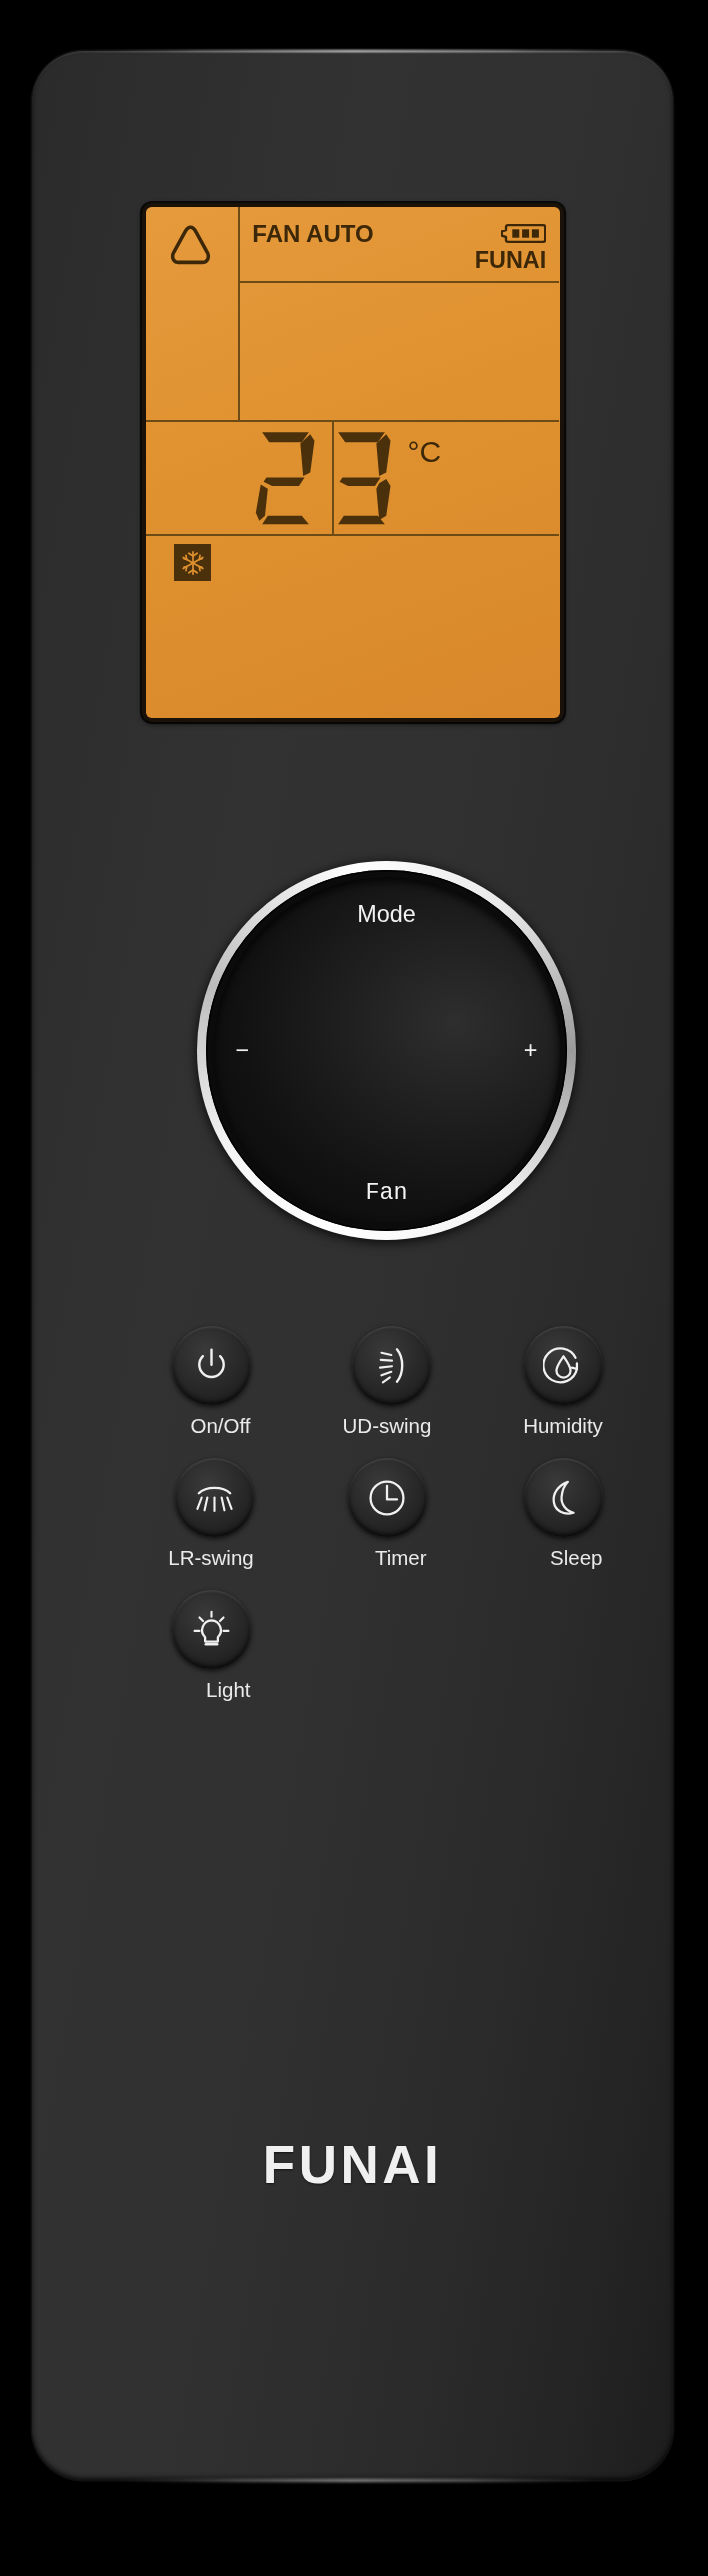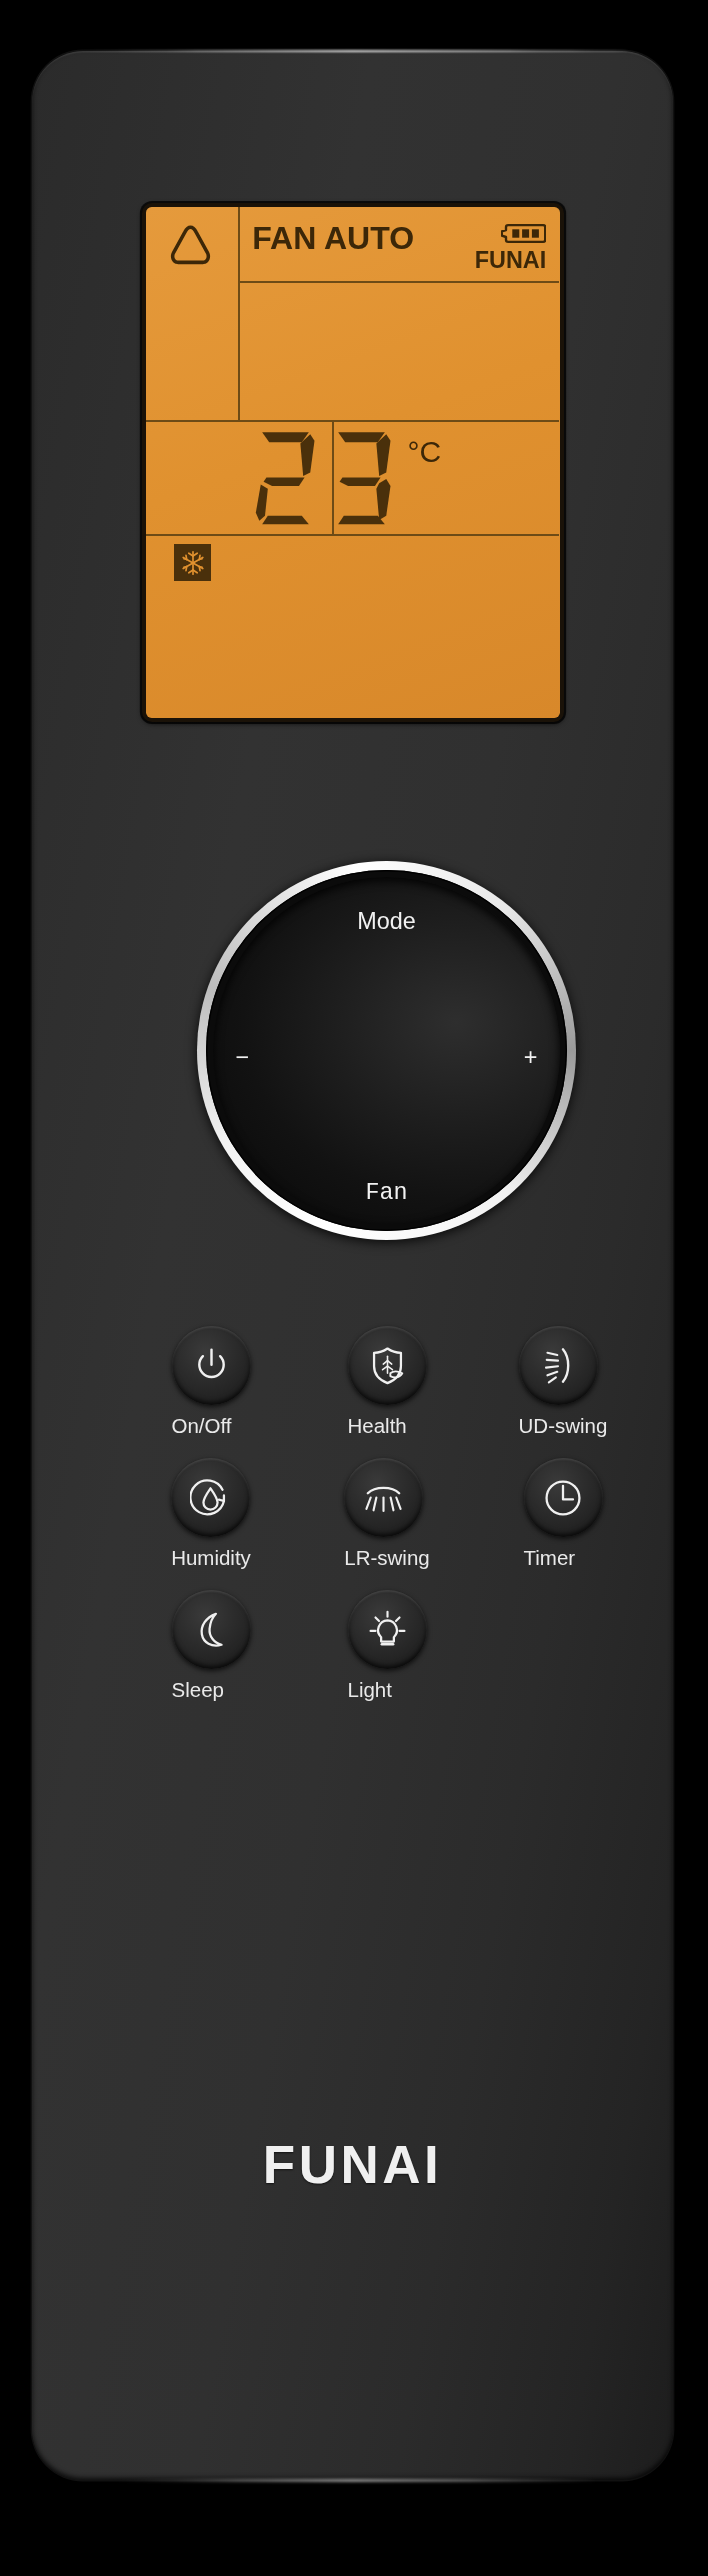--- a/index.html
+++ b/index.html
@@ -65,21 +65,21 @@
   
   #lcd-mid-div { left:186px; top:215px; width:2.1px; height:113px; }
 
   
   #auto-glyph{
     position:absolute; left:19px; top:15.6px; width:51px; height:45px;
   }
   
   #fan-auto{
     position:absolute; left:106px; top:12.8px;
-    font-size:32px; font-weight:bold; letter-spacing:0px;
+    font-size:24px; font-weight:bold; letter-spacing:0px;
     font-family:"Liberation Sans", sans-serif;
     color:#3c2708;
     text-align:right;
   }
   #battery{
     position:absolute; right:13.5px; top:15.6px; width:45px; height:21px;
   }
   #oper{
     position:absolute; right:13.5px; top:40px;
     font-size:23.4px; font-weight:bold; color:#3c2708;
@@ -119,34 +119,34 @@
     position:absolute; inset:9.2px; border-radius:50%;
     background:#0b0b0b;
     box-shadow:inset 0 0 0 1.4px #000;
   }
   #dial-face{
     position:absolute; inset:15.6px; border-radius:50%;
     background:
       radial-gradient(ellipse at 70% 42%, #2e2e2e 0%, #1e1e1e 35%, #121212 62%, #070707 100%);
     box-shadow:inset 0 3.5px 10px rgba(0,0,0,.9);
   }
-  #dial-face .lbl{ position:absolute; color:#f2f2f2; font-size:23.4px;margin-top:7px; }
+  #dial-face .lbl{ position:absolute; color:#f2f2f2; font-size:23.4px; }
   #lbl-mode{ top:24px; left:50%; transform:translateX(-50%); }
   #lbl-fan { bottom:18.4px; left:50%; transform:translateX(-50%);font-family:Liberation Mono, monospace; }
   #lbl-minus{ left:23px; top:50%; transform:translateY(-50%); font-size:35px; line-height:1; }
   #lbl-plus { right:23px; top:50%; transform:translateY(-50%); font-size:35px; line-height:1; }
 
   
   #btn-grid{
     position:absolute; left:91px; top:1275px; width:528px;
     display:grid; grid-template-columns:repeat(3,1fr);
     row-gap:20.5px;
     justify-items:center;
   }
-  .btn-cell{ display:flex; flex-direction:column; align-items:flex-start; }
+  .btn-cell{ display:flex; flex-direction:column; align-items:flex-end; }
   .btn-circle{
     width:79px; height:79px; border-radius:50%;
     background:radial-gradient(circle at 42% 32%, #3a3a3a 0%, #2c2c2c 40%, #222 70%, #161616 100%);
     box-shadow:
       inset 0 1.4px 2.1px rgba(255,255,255,.12),
       inset 0 -2.8px 5px rgba(0,0,0,.75),
       0 2.1px 5px rgba(0,0,0,.7);
     display:flex; align-items:center; justify-content:center;
   }
   .btn-label{ margin-top:8.5px; color:#eaeaea; font-size:20.5px; white-space:nowrap; }
@@ -267,36 +267,20 @@
       <div class="btn-circle">
         <svg width="43" height="43" viewBox="0 0 60 60">
           <path d="M18 17 A17 17 0 1 0 42 17" fill="none" stroke="#f0f0f0" stroke-width="3.4" stroke-linecap="round"></path>
           <line x1="30" y1="8" x2="30" y2="29" stroke="#f0f0f0" stroke-width="3.4" stroke-linecap="round"></line>
         </svg>
       </div>
       <span class="btn-label">On/Off</span>
     </div>
 
 
-    <div class="btn-cell">
-      <div class="btn-circle">
-        <svg width="41" height="41" viewBox="0 0 58 58">
-          <path d="M29 5 C22 10 15 11 10 11 V30 C10 43 19 50 29 54 C39 50 48 43 48 30 V11 C43 11 36 10 29 5 Z" fill="none" stroke="#f0f0f0" stroke-width="3.2" stroke-linejoin="round"></path>
-          <g stroke="#f0f0f0" stroke-width="2.2" stroke-linecap="round">
-            <line x1="29" y1="16" x2="29" y2="40"></line>
-            <line x1="29" y1="22" x2="23" y2="27"></line>
-              <line x1="29" y1="22" x2="35" y2="27"></line>
-            <line x1="29" y1="30" x2="22" y2="35"></line>
-              <line x1="29" y1="30" x2="36" y2="35"></line>
-          </g>
-          <path d="M33 40 C38 36 44 37 50 40 C46 47 38 47 33 44 Z" fill="none" stroke="#f0f0f0" stroke-width="2.6" stroke-linejoin="round"></path>
-        </svg>
-      </div>
-      <span class="btn-label">Health</span>
-    </div>
 
     <div class="btn-cell">
       <div class="btn-circle">
         <svg width="38" height="41" viewBox="0 0 54 58">
           <path d="M34 6 C44 18 44 40 34 52" fill="none" stroke="#f0f0f0" stroke-width="3.4" stroke-linecap="round"></path>
           <g stroke="#f0f0f0" stroke-width="3" stroke-linecap="round">
             <line x1="26" y1="14" x2="12" y2="11"></line>
             <line x1="27" y1="22" x2="11" y2="21"></line>
             <line x1="27" y1="30" x2="10" y2="32"></line>
             <line x1="26" y1="38" x2="12" y2="43"></line>

